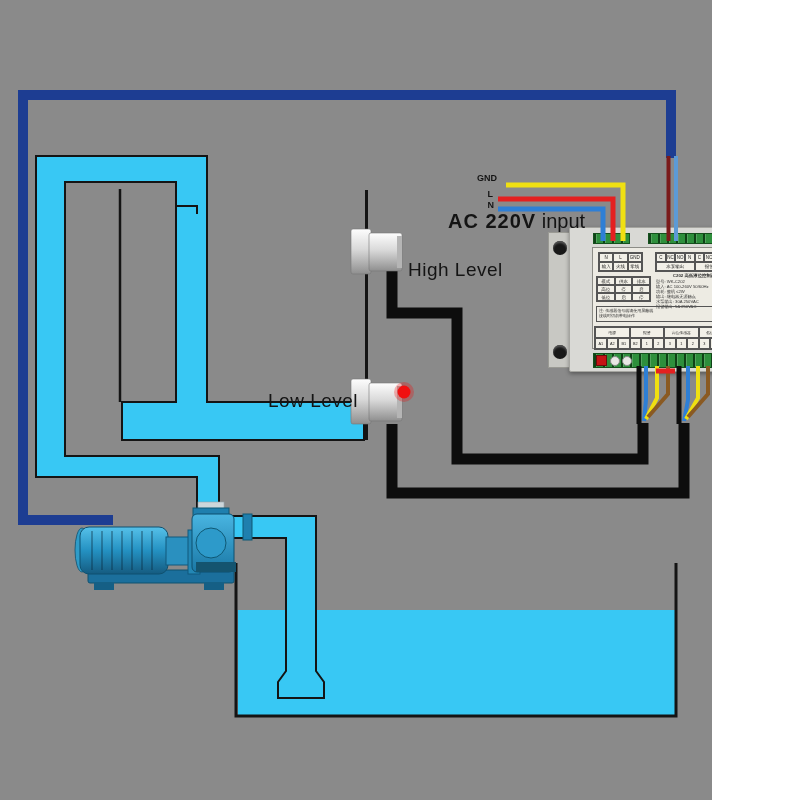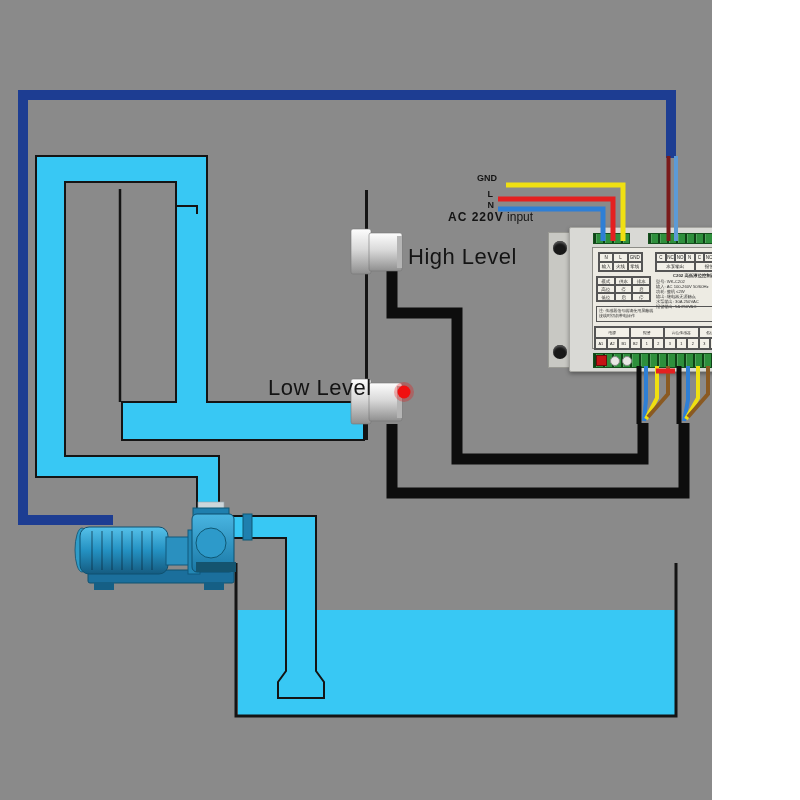--- a/index.html
+++ b/index.html
@@ -1,22 +1,22 @@
 <!DOCTYPE html>
 <html style="--c-bg: #8a8a8a; --c-water: #38c8f4; --c-outline: #141414; --c-power_cable: #1d3d92; --c-cable_black: #0d0d0d; --c-wire_yellow: #f0e011; --c-wire_red: #e42020; --c-wire_blue: #2e7fd6; --c-wire_maroon: #7a1a1a; --c-wire_lightblue: #5c9ad6; --c-wire_brown: #8a5a22; --c-led_red: #f01010; --c-board_body: #d9d9d5; --c-board_flange: #c8c8c3; --c-board_label: #edebe3; --c-terminal_green: #2e8f3c; --c-pump_blue: #2b9cc9; --c-text_dark: #141414;"><head>
 <meta charset="utf-8">
 <style>
   html,body{margin:0;padding:0;}
   body{font-family:"Liberation Sans", sans-serif;}
   #stage{position:relative;width:712px;height:800px;background:var(--c-bg,#8a8a8a);overflow:hidden;}
   #scene{position:absolute;left:0;top:0;z-index:2;pointer-events:none;}
   .txt{position:absolute;color:var(--c-text_dark,#141414);z-index:3;white-space:nowrap;}
-  .lvl{font-size:22px;letter-spacing:.5px;}
+  .lvl{font-size:19px;letter-spacing:.5px;margin-top:15px;}
   .wlabel{font-size:9px;font-weight:bold;text-align:right;}
-  .acline{font-size:12px;}
+  .acline{font-size:20px;}
   .acline b{letter-spacing:1px;}
   
   .pipe{fill:var(--c-water,#38c8f4);stroke:var(--c-outline,#141414);stroke-width:2;}
   .waterfill{fill:var(--c-water,#38c8f4);}
   .tankwall{fill:none;stroke:var(--c-outline,#141414);stroke-width:3;}
   .thinline{stroke:var(--c-outline,#141414);fill:none;}
   .powerwire{fill:none;stroke:var(--c-power_cable,#1d3d92);stroke-width:10;}
   .cable{fill:none;stroke:var(--c-cable_black,#0d0d0d);stroke-width:11;stroke-linecap:butt;}
   .w-y{fill:none;stroke:var(--c-wire_yellow,#f0e011);stroke-width:5;}
   .w-r{fill:none;stroke:var(--c-wire_red,#e42020);stroke-width:5;}

